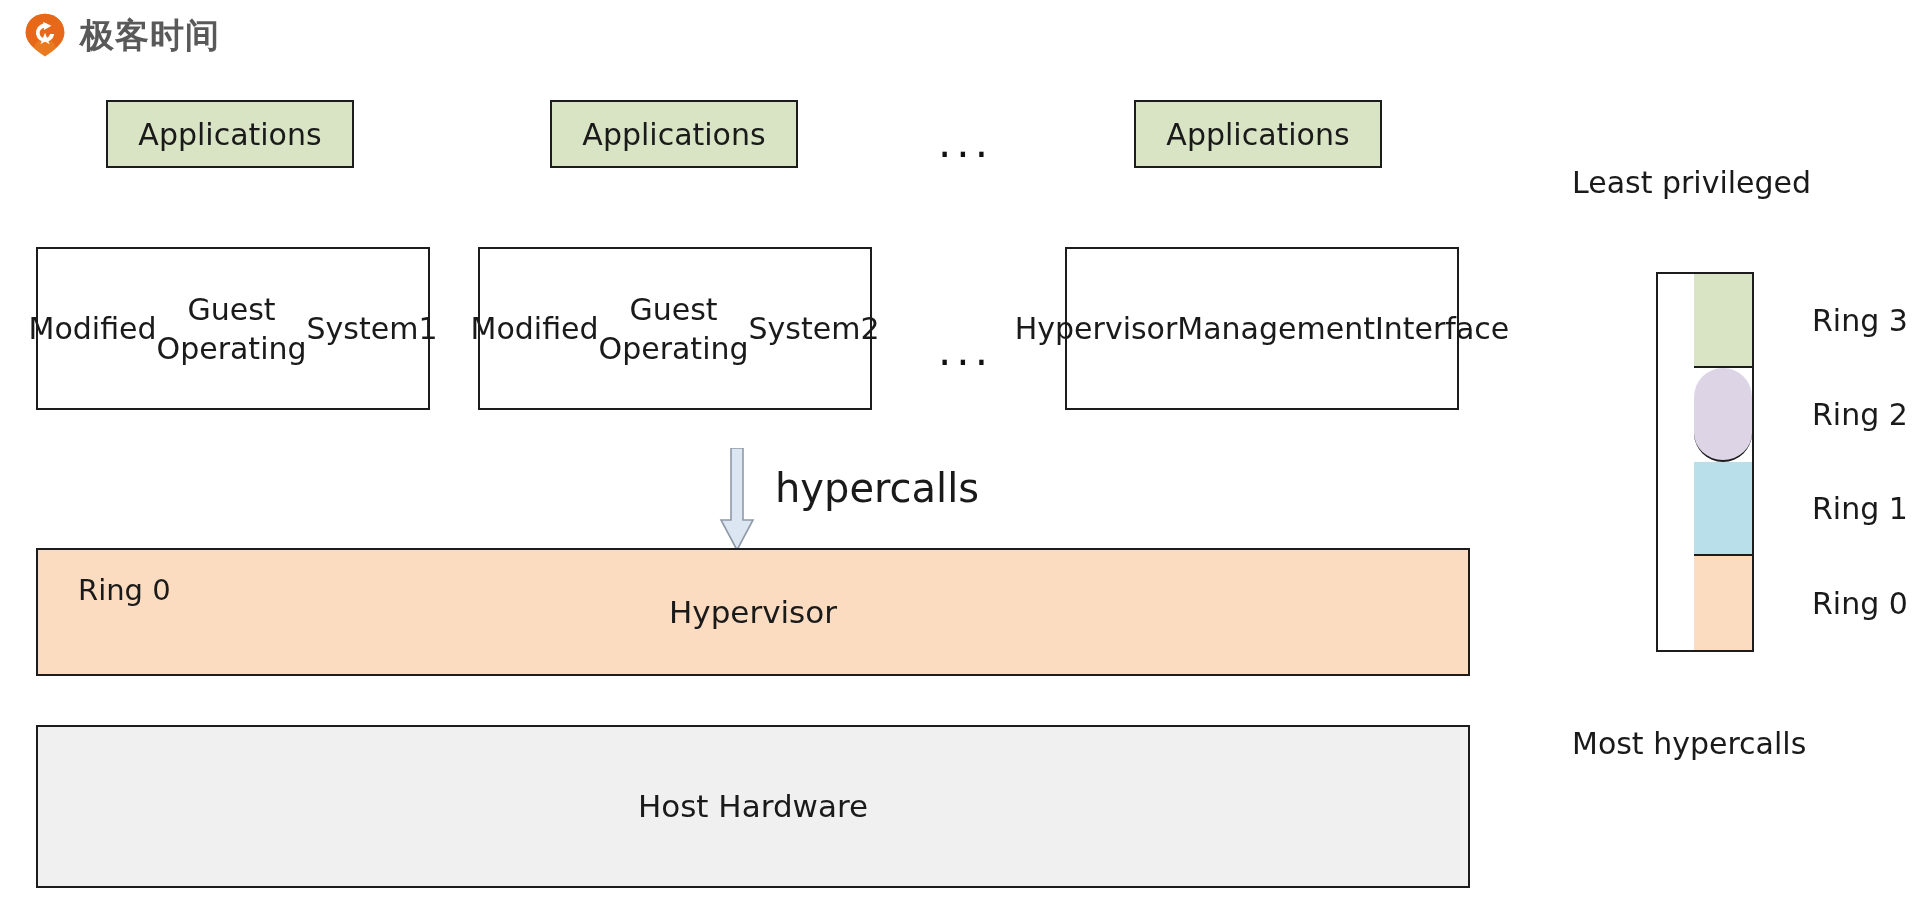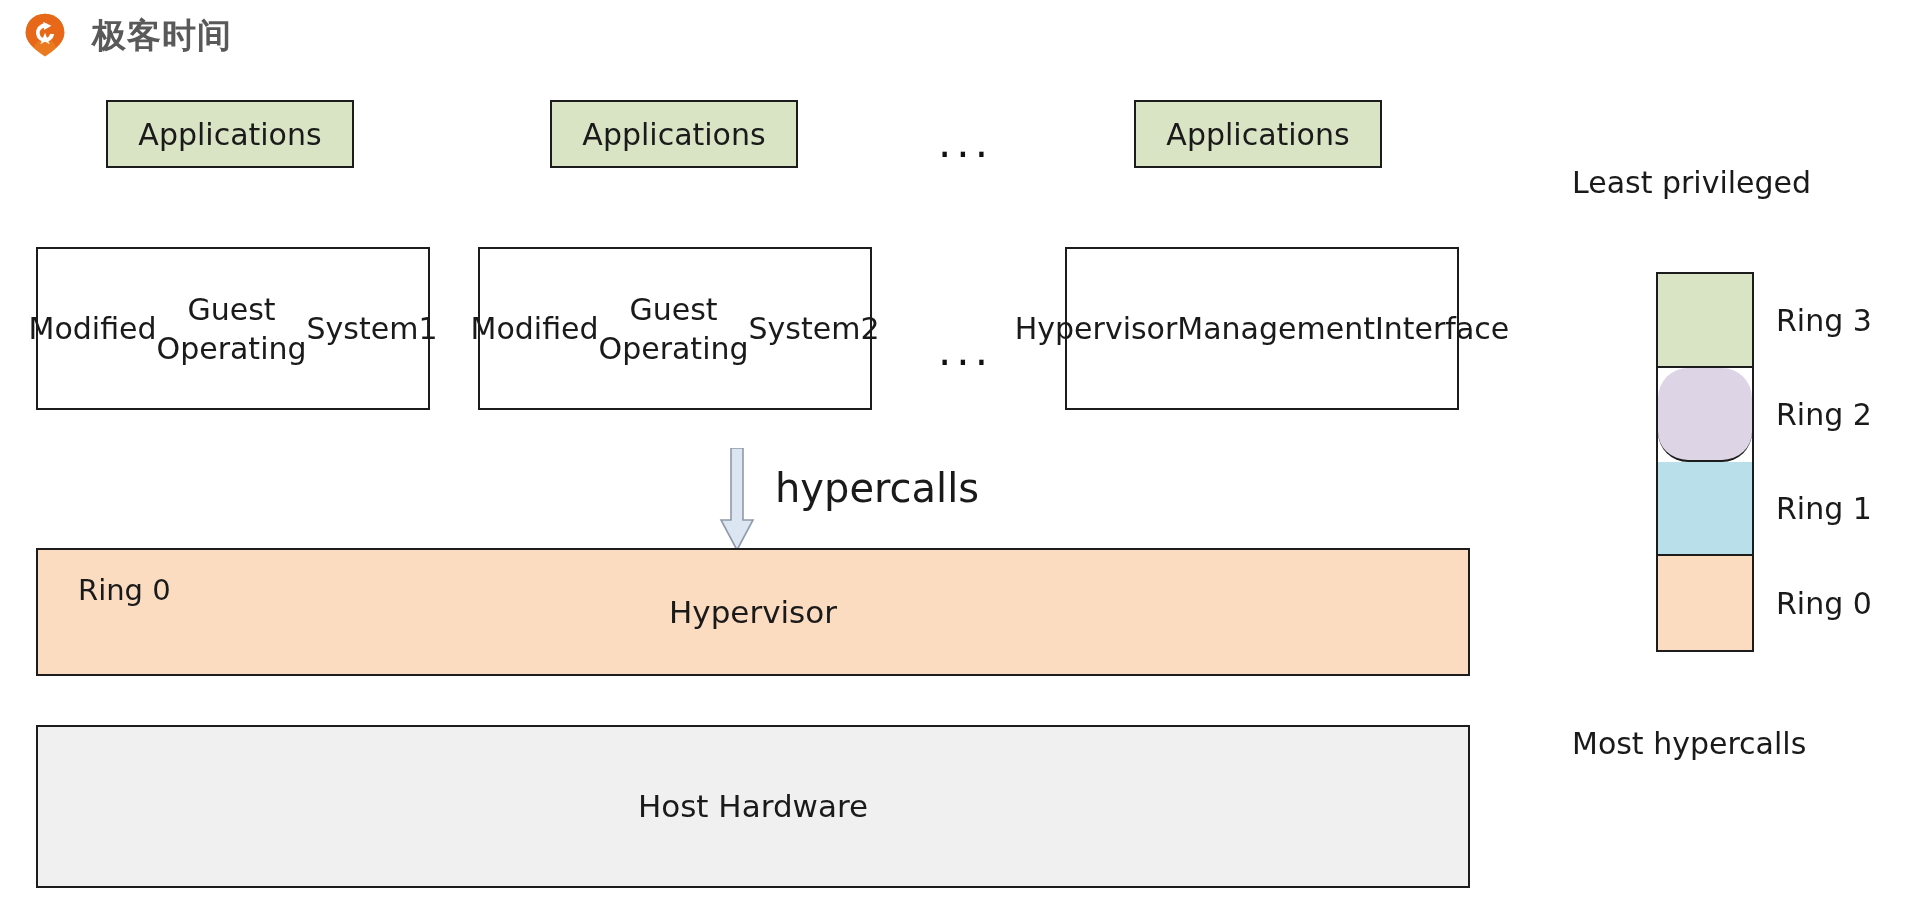--- a/index.html
+++ b/index.html
@@ -16,21 +16,21 @@
     overflow: hidden;
   }
 
   
   #brand {
     position: absolute;
     left: 22px;
     top: 12px;
     display: flex;
     align-items: center;
-    gap: 24px;
+    gap: 12px;
   }
   #brand .mark { width: 46px; height: 46px; display: block; }
   #brand .wordmark {
     font-size: 34px;
     font-weight: 700;
     color: #595959;
     letter-spacing: 1px;
     line-height: 1;
     white-space: nowrap;
     font-family: "DejaVu Sans", sans-serif;
@@ -138,20 +138,21 @@
     top: 272px;
     width: 98px;
     box-sizing: border-box;
     border: 2.5px solid #1c1c1c;
   }
   .ring-cell {
     height: 94px;
     box-sizing: border-box;
     border-bottom: 2.5px solid #1c1c1c;
     position: relative;
+    margin-left: 36px;
   }
   .ring-cell:last-child { border-bottom: none; }
   .ring-cell .ring-text {
     position: absolute;
     left: 118px;
     top: 50%;
     transform: translateY(-50%);
     font-size: 30px;
     white-space: nowrap;
   }

